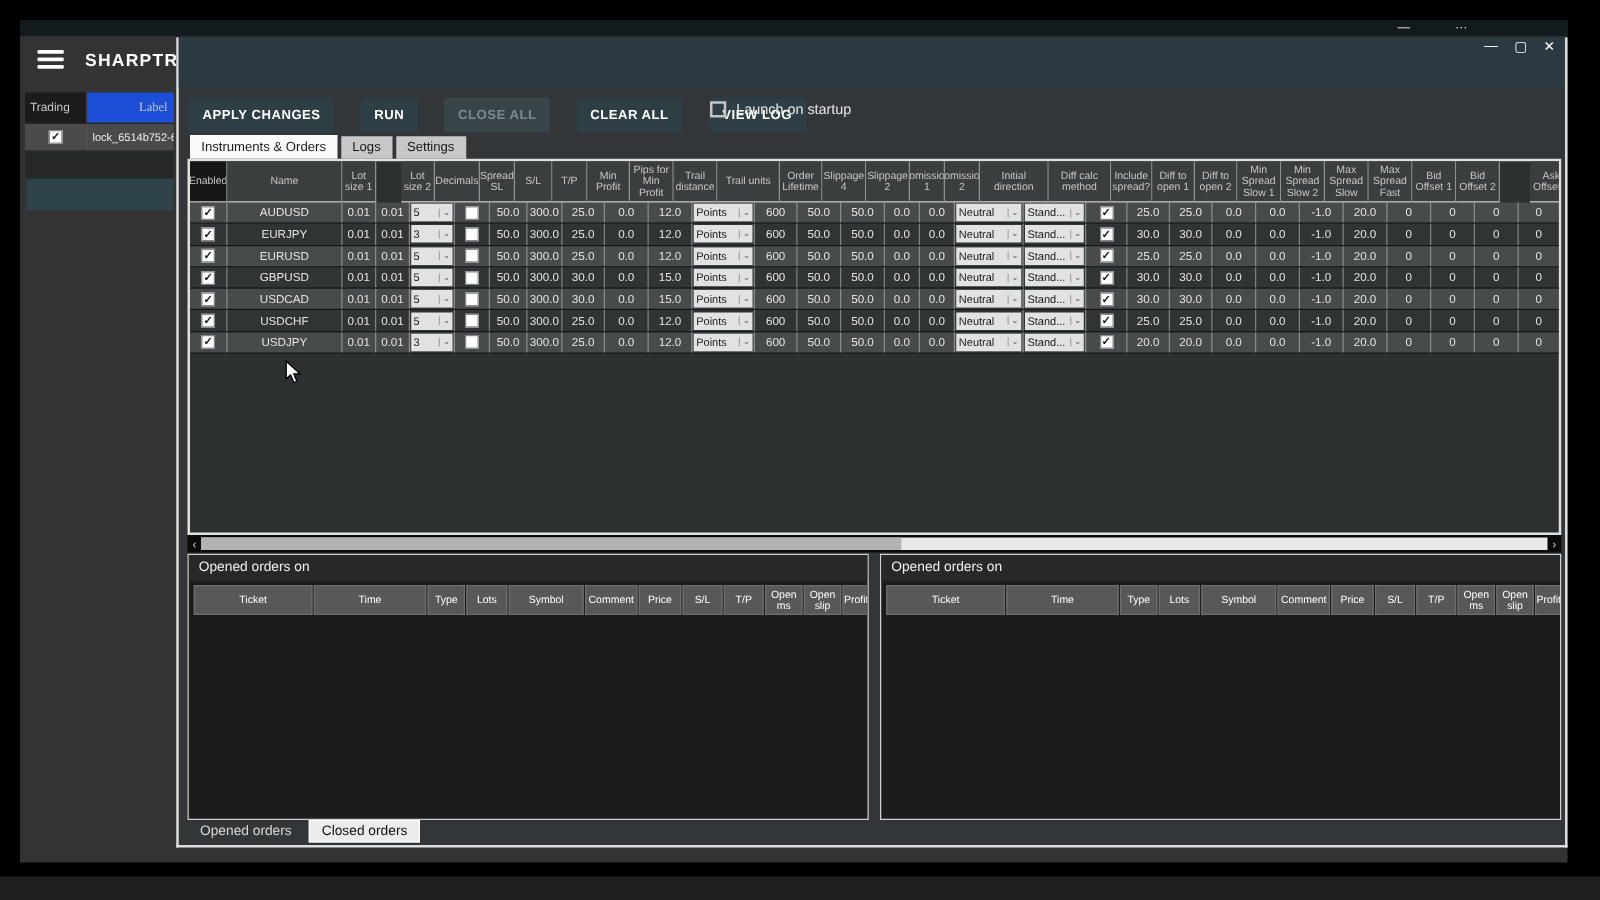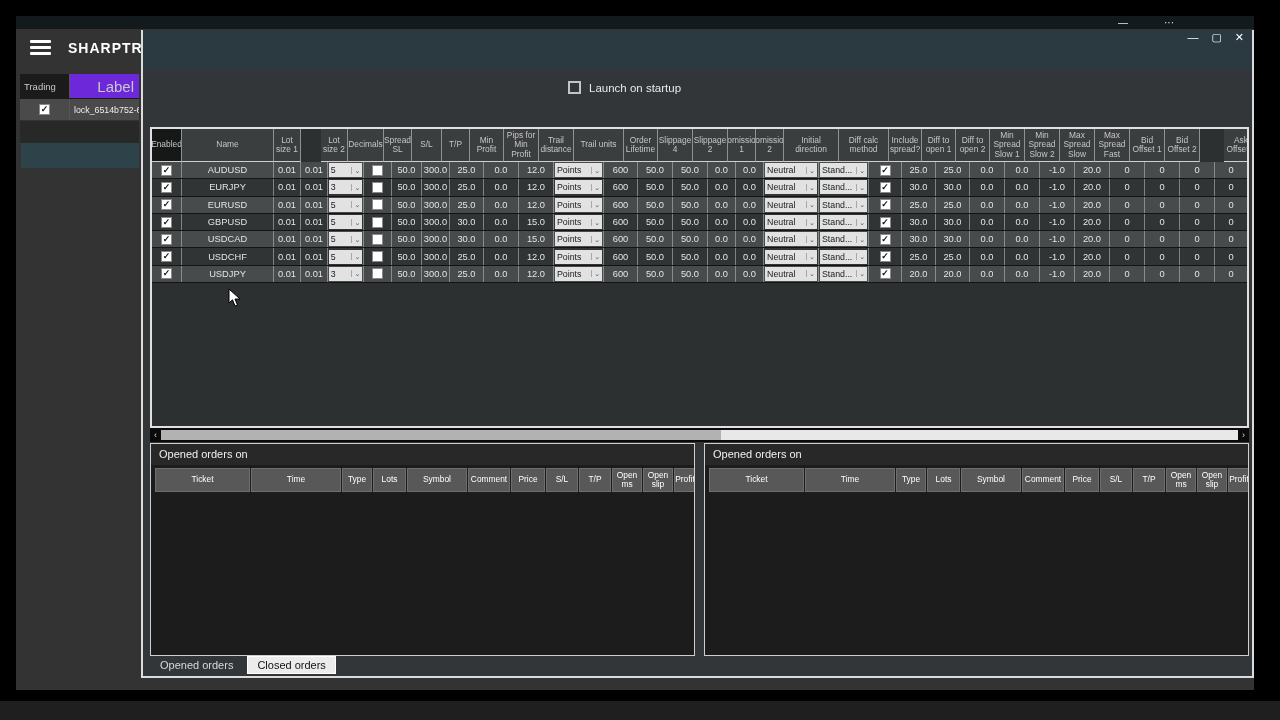--- a/index.html
+++ b/index.html
@@ -10,21 +10,21 @@
   .app-window { position:absolute; left:16px; top:16px; width:1238px; height:674px; background:#333333; }
   .app-topstrip { position:absolute; left:0; top:0; width:100%; height:13px; background:#121a1d; }
   .parent-ctrl { position:absolute; top:1px; color:#e8e8e8; font-size:10px; }
   .hamburger { position:absolute; left:14px; top:24px; width:21px; height:15px; display:flex; flex-direction:column; justify-content:space-between; cursor:pointer; }
   .hamburger span { display:block; height:3px; background:#fff; border-radius:1px; }
   .app-title { position:absolute; left:52px; top:24px; color:#fff; font-size:14px; font-weight:bold; letter-spacing:1px; }
 
   .side-table { position:absolute; left:4px; top:58px; width:119px; }
   .side-head { display:flex; height:24px; }
   .side-head .c1 { width:50px; background:#1b1b1b; color:#c9c9c9; font-size:9.5px; display:flex; align-items:center; padding-left:4px; border-right:1px solid #555; }
-  .side-head .c2 { flex:1; background:#6d28d9; color:#c9c9c9; font-size:15px; display:flex; align-items:center; justify-content:flex-end; padding-right:5px; }
+  .side-head .c2 { flex:1; background:#1d4ed8; color:#c9c9c9; font-size:10px; display:flex; align-items:center; justify-content:flex-end; padding-right:5px;font-family:Liberation Serif, serif; }
   .side-row { display:flex; height:22px; background:#4a4a4a; border-top:1px solid #1a1a1a; }
   .side-row .c1 { width:50px; display:flex; align-items:center; justify-content:center; border-right:1px solid #555; }
   .side-row .c2 { flex:1; color:#eee; font-size:8.8px; display:flex; align-items:center; padding-left:4px; overflow:hidden; white-space:nowrap; }
   .side-dark { position:absolute; left:4px; top:105px; width:119px; height:22px; background:#272929; }
   .side-teal { position:absolute; left:5px; top:127px; width:118px; height:25px; background:#2e4349; }
 
   
   .cb { width:11px; height:11px; background:#fff; border:1px solid #888; display:flex; align-items:center; justify-content:center; font-size:9px; font-weight:bold; color:#111; line-height:1; }
   .cb-outline { display:inline-block; width:13px; height:13px; border:2px solid #c4c4c4; background:transparent; }
 
@@ -113,25 +113,37 @@
 
   <div class="dialog">
     <div class="titlebar">
       <div class="win-controls">
         <span>—</span>
         <span>▢</span>
         <span>✕</span>
       </div>
     </div>
 
+    <div class="toolbar">
+      <button class="tbtn">APPLY CHANGES</button>
+      <button class="tbtn">RUN</button>
+      <button class="tbtn disabled">CLOSE ALL</button>
+      <button class="tbtn">CLEAR ALL</button>
+      <button class="tbtn">VIEW LOG</button>
+    </div>
     <label class="startup">
       <span class="cb-outline"></span>
       <span class="lbl">Launch on startup</span>
     </label>
 
+    <div class="tabs">
+      <div class="tab sel">Instruments &amp; Orders</div>
+      <div class="tab">Logs</div>
+      <div class="tab">Settings</div>
+    </div>
 
     <div class="grid-panel" id="instruments">
         <div class="g-head">
           <div class="h-cell first" style="width: 30px; flex: 0 0 auto;">Enabled</div>
           <div class="h-cell" style="width: 92px; flex: 0 0 auto;">Name</div>
           <div class="h-cell" style="width: 27px; flex: 0 0 auto;">Lot size 1</div>
           <div class="h-cell" style="width: 27px; flex: 0 0 auto; margin-left: 20px;">Lot size 2</div>
           <div class="h-cell" style="width: 36px; flex: 0 0 auto;">Decimals</div>
           <div class="h-cell" style="width: 28px; flex: 0 0 auto;">Spread SL</div>
           <div class="h-cell" style="width: 30px; flex: 0 0 auto;">S/L</div>

